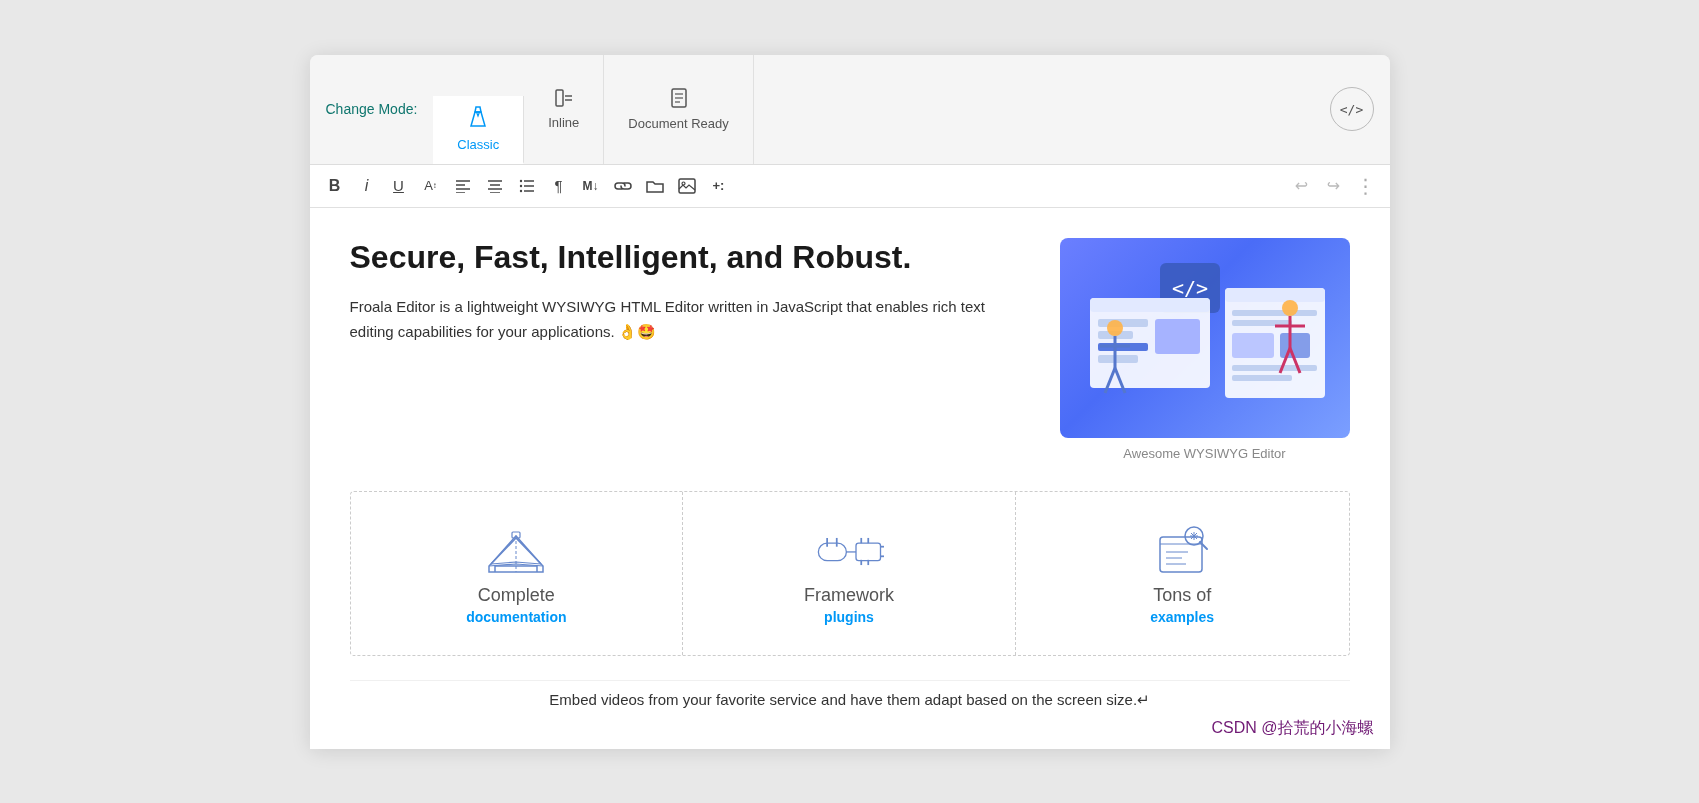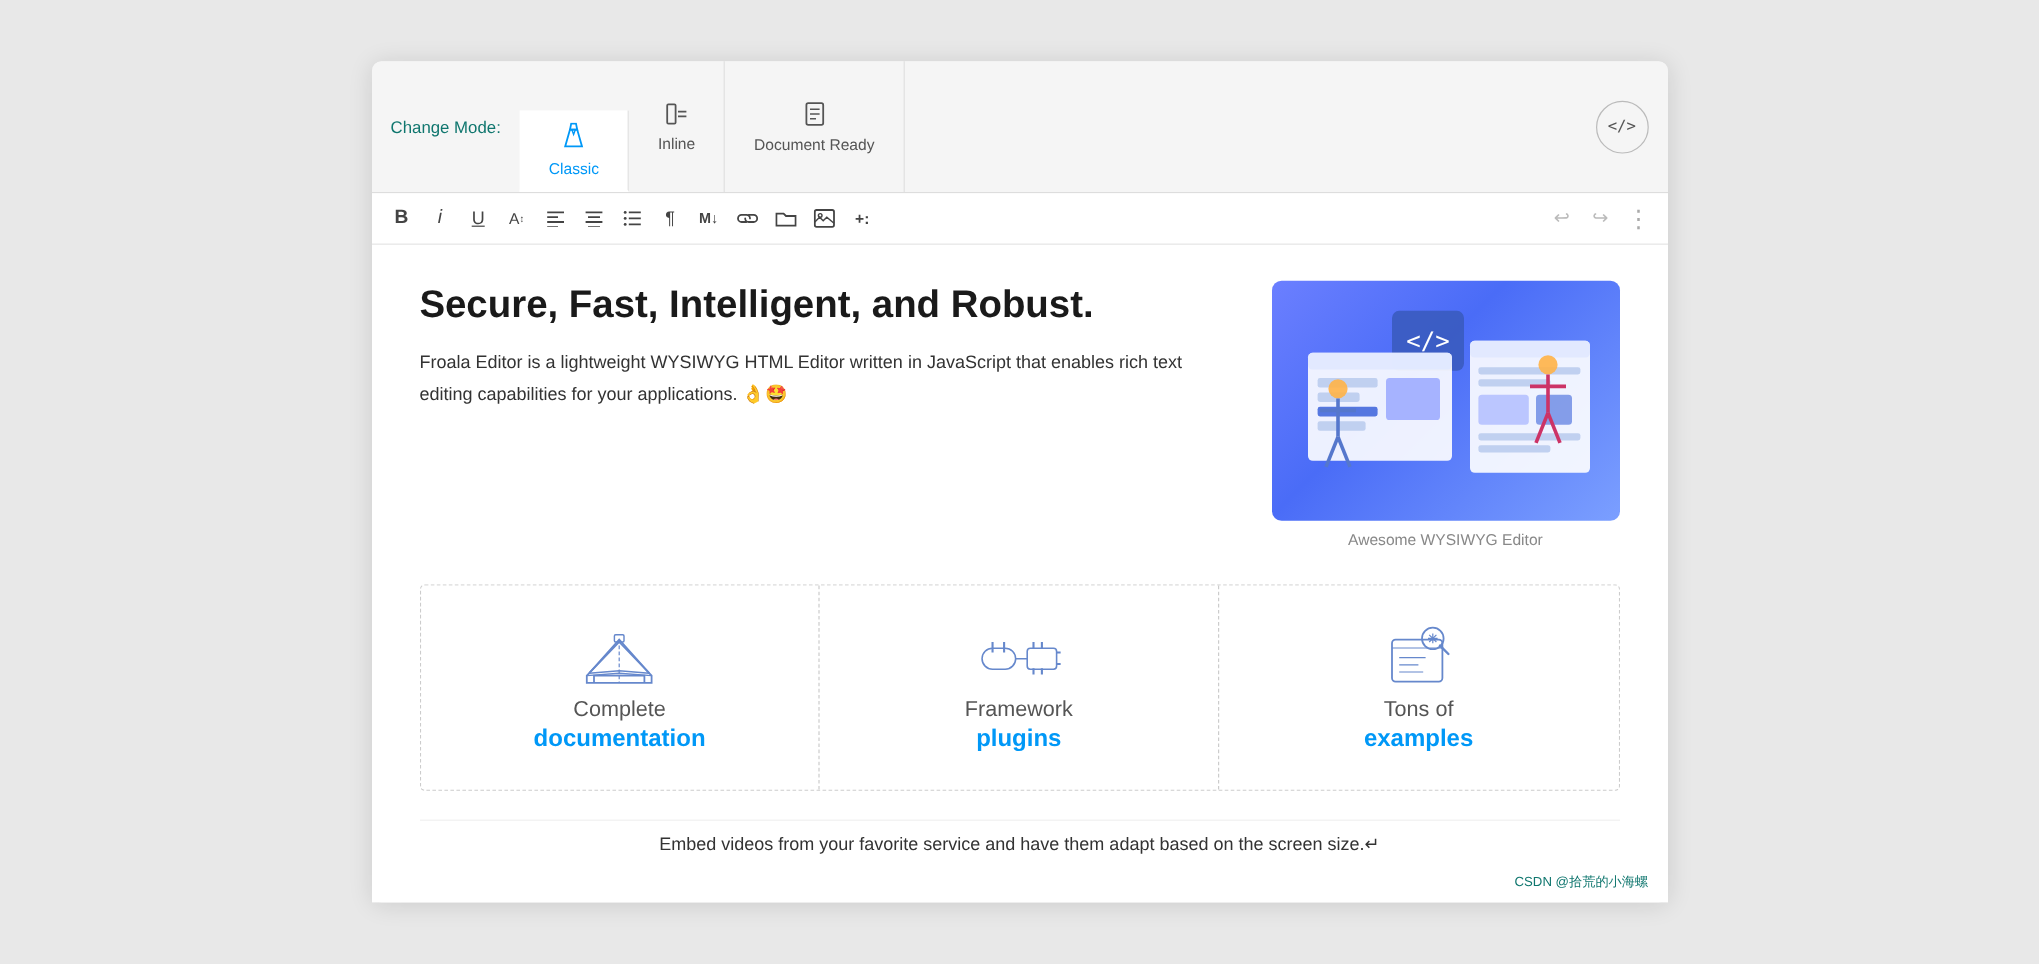--- a/index.html
+++ b/index.html
@@ -192,40 +192,40 @@
       display: flex;
       align-items: center;
       justify-content: center;
     }
     .feature-title {
       font-size: 18px;
       color: #555;
       font-weight: 400;
     }
     .feature-link {
-      font-size: 20px;
+      font-size: 14px;
       color: #0098f7;
       font-weight: 600;
       cursor: pointer;
     }
     
     .bottom-text {
       font-size: 15px;
       color: #333;
       text-align: center;
       padding: 10px 0;
       border-top: 1px solid #f0f0f0;
     }
     
     .watermark {
       position: absolute;
       bottom: 10px;
       right: 16px;
-      font-size: 11px;
-      color: #0f766e;
+      font-size: 16px;
+      color: #701a75;
     }
   </style>
 </head>
 <body>
 
 <div class="editor-container">
 
   <div class="mode-bar">
     <div class="mode-label">Change Mode:</div>
 

